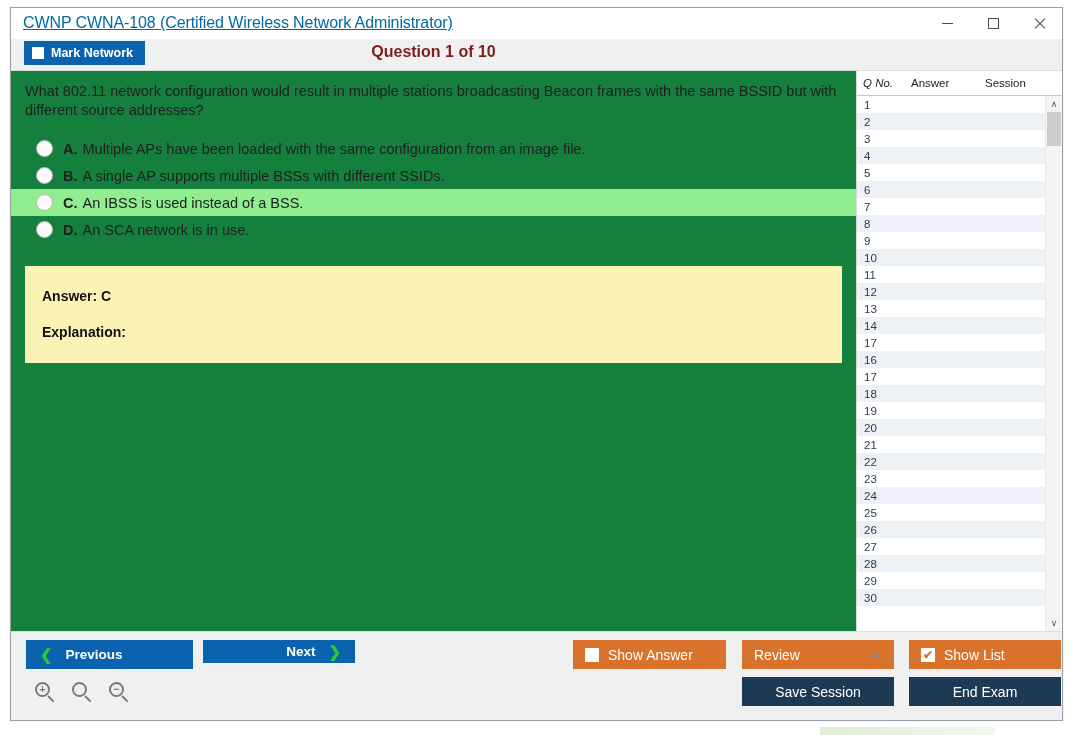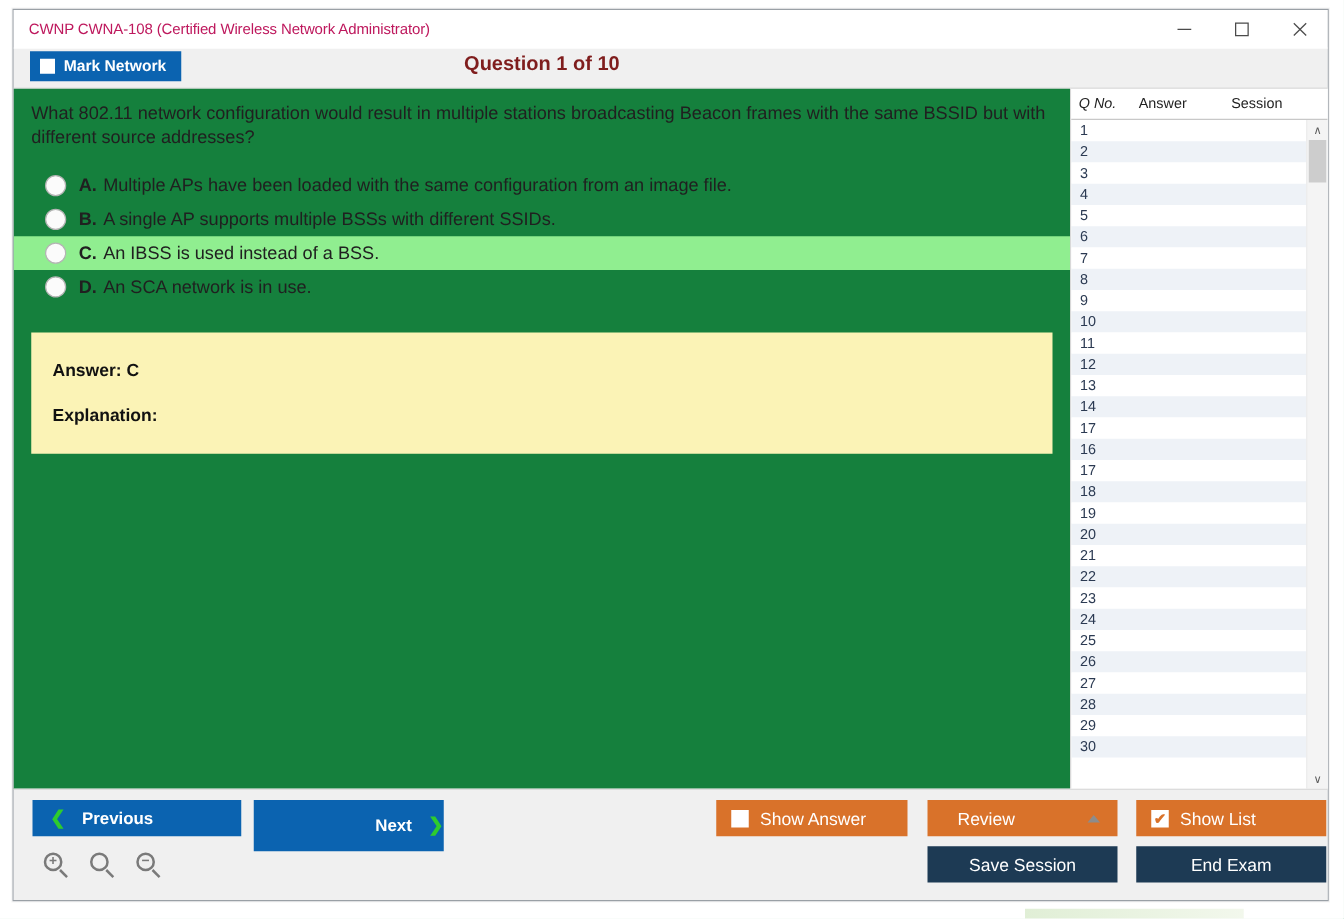--- a/index.html
+++ b/index.html
@@ -35,25 +35,26 @@
   .titlebar {
     height: 30px;
     min-height: 30px;
     background: #ffffff;
     display: flex;
     align-items: center;
     position: relative;
     border-bottom: 1px solid #ffffff;
   }
   .titlebar-text {
-    font-size: 12px;
-    color: #be185d;
+    font-size: 16px;
+    color: #0369a1;
     padding-left: 12px;
     letter-spacing: -0.1px;
     white-space: nowrap;
+    text-decoration: underline;
   }
   .win-controls {
     position: absolute;
     right: 0;
     top: 0;
     height: 30px;
     display: flex;
   }
   .win-btn {
     width: 46px;
@@ -299,40 +300,41 @@
   }
   .btn-blue { background: #0b63b0; }
   .btn-orange { background: #d9722a; }
   .btn-navy { background: #1d3a54; }
 
   .btn-prev {
     left: 15px; top: 8px; width: 167px; height: 29px;
     padding-left: 14px;
   }
   .btn-next {
-    left: 192px; top: 8px; width: 152px; height: 41px;
+    left: 192px; top: 8px; width: 152px; height: 23px;
+    padding-right: 14px;
     justify-content: flex-end;
   }
   .chev {
     color: #2ecc2e;
     font-size: 15px;
     font-weight: bold;
     line-height: 1;
   }
   .btn-prev .chev { margin-right: 13px; }
   .btn-next .chev { margin-left: 13px; }
   .btn-prev .lbl, .btn-next .lbl { flex: 0 0 auto; }
 
   .btn-show-answer {
     left: 562px; top: 8px; width: 153px; height: 29px;
     padding-left: 12px; font-weight: normal; font-size: 14px;
   }
   .btn-review {
     left: 731px; top: 8px; width: 152px; height: 29px;
-    padding-left: 24px; font-weight: normal; font-size: 14px;
+    padding-left: 12px; font-weight: normal; font-size: 14px;
     justify-content: space-between; padding-right: 14px;
   }
   .btn-show-list {
     left: 898px; top: 8px; width: 152px; height: 29px;
     padding-left: 12px; font-weight: normal; font-size: 14px;
   }
   .btn-save {
     left: 731px; top: 45px; width: 152px; height: 29px;
     justify-content: center; font-weight: normal; font-size: 14px;
   }

